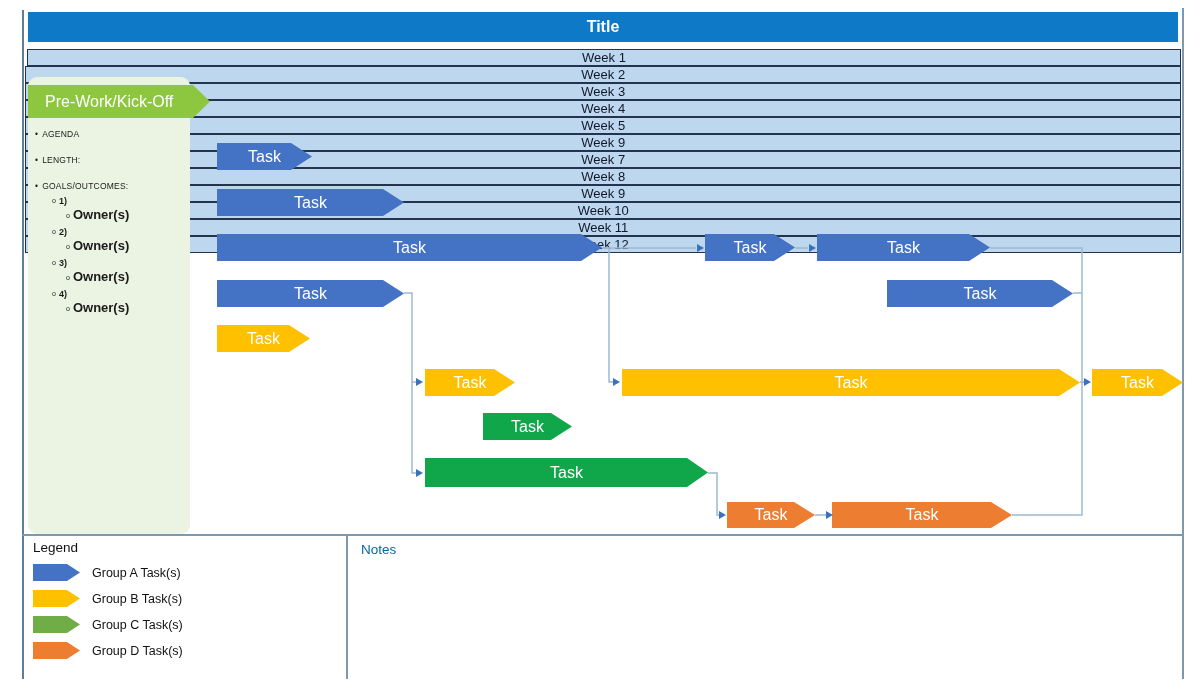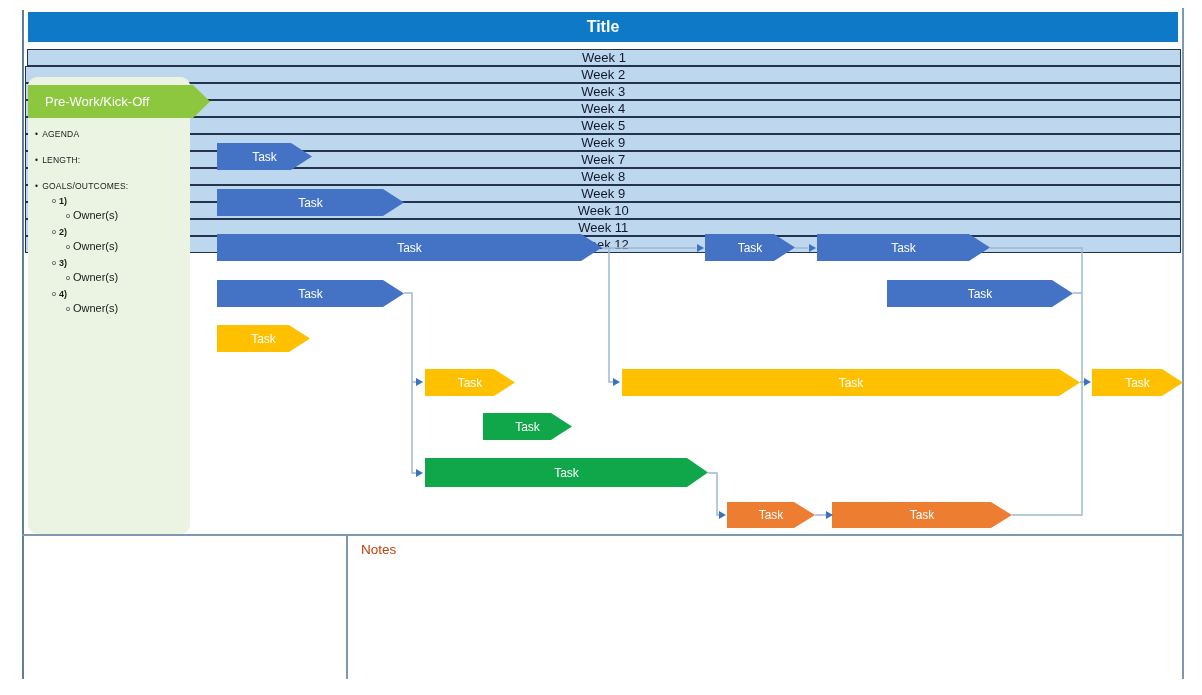--- a/index.html
+++ b/index.html
@@ -25,47 +25,47 @@
     display:flex; align-items:center; justify-content:center;
     font-size:13px; color:#10182A; }
   .week-cell:first-child { margin-left:0; }
 
   
   #sidebar { position:absolute; left:28px; top:77px; width:162px; height:457px;
     background:#EBF3E3; padding-top:50px; color:#1a1a1a;border-radius:9px; }
   .sb1 { margin:15px 0 0 7px; font-size:8.5px; line-height:11px; letter-spacing:.2px; }
   .sb1::before { content:"•"; margin-right:4px; }
   .sb2 { margin:3px 0 0 24px; font-size:9px; font-weight:bold; line-height:12.5px; }
-  .sb3 { margin:0 0 0 38px;  font-size:11px; font-weight:normal; line-height:12.5px; }
+  .sb3 { margin:0 0 0 38px;  font-size:13px; font-weight:bold; line-height:12.5px; }
   .sb2::before, .sb3::before { content:"o"; font-size:7px; font-weight:normal;
     margin-right:3px; position:relative; top:-1px; }
   #sidebar .sb1:first-child { margin-top:2px; }
 
   
   #prework-arrow { position:absolute; left:28px; top:85px; width:182px; height:33px;
-    background:#8DC63F; color:#fff; font-size:13px; display:flex; align-items:center;
+    background:#8DC63F; color:#fff; font-size:16px; display:flex; align-items:center;
     padding-left:17px;
     clip-path:polygon(0 0, calc(100% - 17px) 0, 100% 50%, calc(100% - 17px) 100%, 0 100%); }
 
   
   .task-arrow { position:absolute; display:flex; align-items:center; justify-content:center;
-    color:#fff; font-size:12px;
+    color:#fff; font-size:16px;
     clip-path:polygon(0 0, calc(100% - 21px) 0, 100% 50%, calc(100% - 21px) 100%, 0 100%); }
 
   
   #connectors { position:absolute; left:0; top:0; width:1202px; height:695px; pointer-events:none; }
 
   
   #legend-box { position:absolute; left:33px; top:540px; }
   #legend-title { font-size:13.5px; color:#111; }
   .legend-item { display:flex; align-items:center; margin-top:9px; }
   .legend-swatch { width:47px; height:17px; margin-right:12px;
     clip-path:polygon(0 0, calc(100% - 13px) 0, 100% 50%, calc(100% - 13px) 100%, 0 100%); }
   .legend-label { font-size:12.5px; color:#111; }
-  #notes-title { position:absolute; left:361px; top:542px; font-size:13.5px; color:#c2410c; }
+  #notes-title { position:absolute; left:361px; top:542px; font-size:13.5px; color:#0369a1; }
 </style>
 </head>
 <body>
 
 <div id="stage">
 
   <div id="frame-left" class="frame-line"></div>
   <div id="frame-right" class="frame-line"></div>
   <div id="divider-h" class="frame-line"></div>
   <div id="divider-v" class="frame-line"></div>
@@ -140,15 +140,36 @@
       <path d="M809 244 L816 248 L809 252 Z"></path>
       <path d="M1084 378 L1091 382 L1084 386 Z"></path>
       <path d="M613 378 L620 382 L613 386 Z"></path>
       <path d="M416 378 L423 382 L416 386 Z"></path>
       <path d="M416 469 L423 473 L416 477 Z"></path>
       <path d="M719 511 L726 515 L719 519 Z"></path>
       <path d="M826 511 L833 515 L826 519 Z"></path>
     </g>
   </svg>
 
+  <div id="legend-box">
+    <div id="legend-title">Legend</div>
+    <div id="legend-items">
+        <div class="legend-item">
+          <div class="legend-swatch" style="background: rgb(68, 114, 196);"></div>
+          <div class="legend-label">Group A Task(s)</div>
+        </div>
+        <div class="legend-item">
+          <div class="legend-swatch" style="background: rgb(255, 192, 0);"></div>
+          <div class="legend-label">Group B Task(s)</div>
+        </div>
+        <div class="legend-item">
+          <div class="legend-swatch" style="background: rgb(112, 173, 71);"></div>
+          <div class="legend-label">Group C Task(s)</div>
+        </div>
+        <div class="legend-item">
+          <div class="legend-swatch" style="background: rgb(237, 125, 49);"></div>
+          <div class="legend-label">Group D Task(s)</div>
+        </div>
+      </div>
+  </div>
 
   <div id="notes-title">Notes</div>
 </div>
 
 </body></html>

